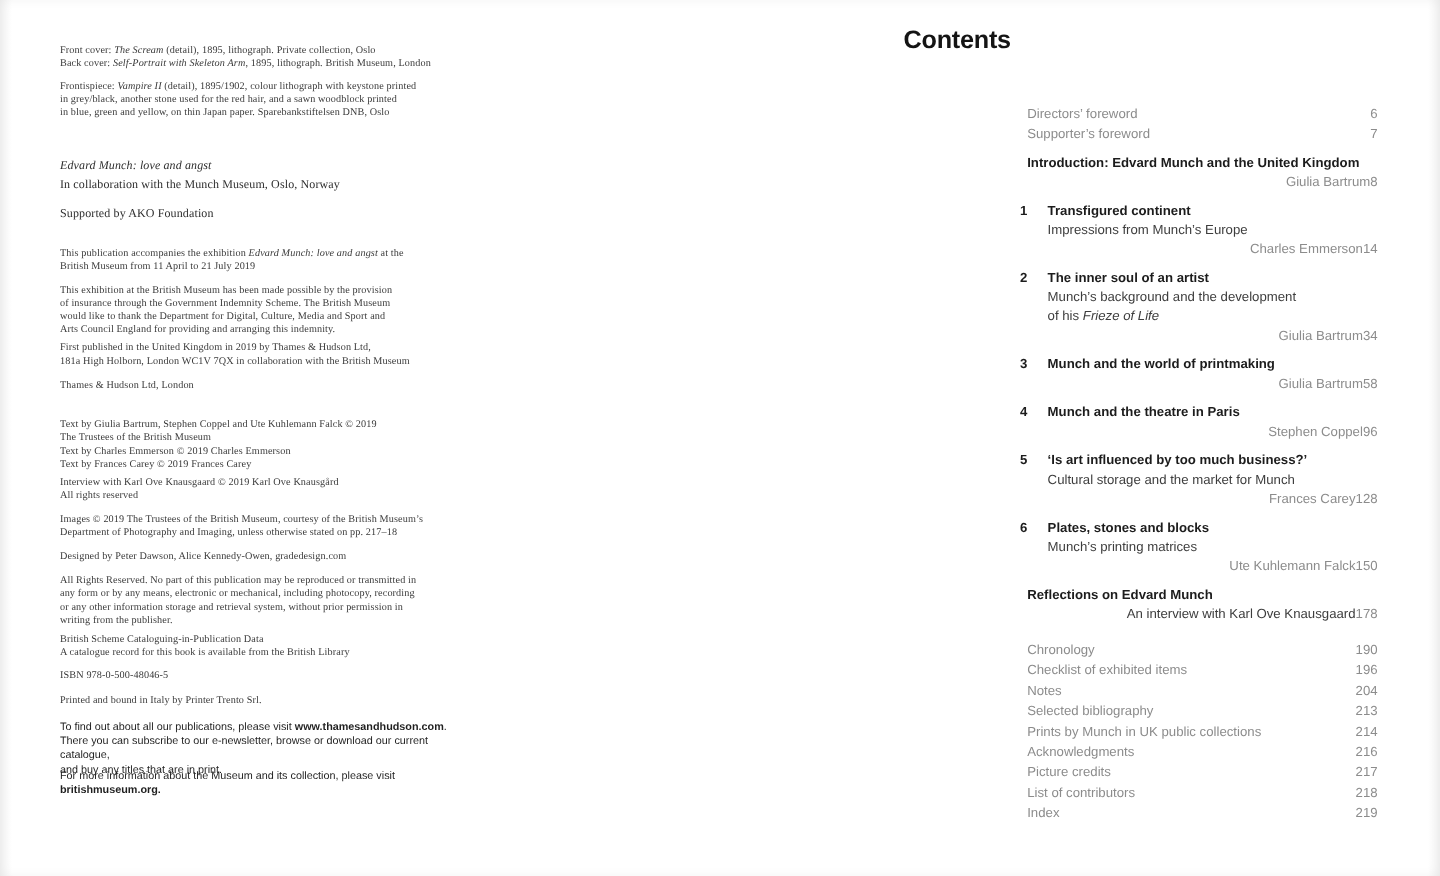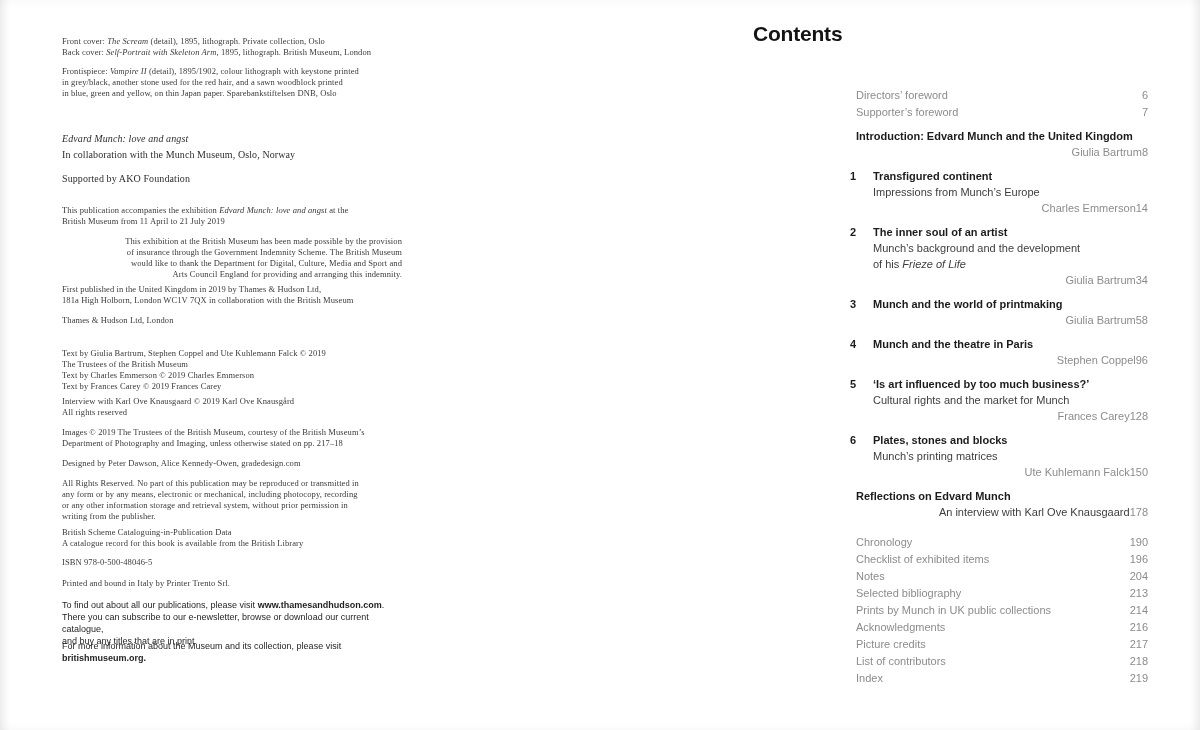--- a/index.html
+++ b/index.html
@@ -18,37 +18,37 @@
   .spread::before{
     content:"";position:absolute;left:0;top:0;bottom:0;width:10px;
     background:linear-gradient(to right, rgba(0,0,0,0.05), rgba(0,0,0,0));
   }
   .spread::after{
     content:"";position:absolute;right:0;top:0;bottom:0;width:10px;
     background:linear-gradient(to left, rgba(0,0,0,0.05), rgba(0,0,0,0));
   }
 
   
-  .left-page{position:absolute;left:12px;top:0;width:600px;height:575px;}
+  .left-page{position:absolute;left:0;top:0;width:600px;height:575px;}
   .block{
     position:absolute;left:50px;width:340px;
     font-family:"Liberation Serif", serif;
     font-size:8.5px;line-height:11px;
     color:#3a3a3a;
     letter-spacing:0.1px;
   }
   .block .i{font-style:italic;}
   .block .b{font-weight:bold;}
   .block.lg{font-size:10px;line-height:16px;color:#2e2e2e;}
   .block.sans{
     font-family:"Liberation Sans", sans-serif;
     font-size:9px;line-height:12px;color:#1f1f1f;letter-spacing:0;
   }
   .b0{top:36px;} .b1{top:66px;} .b2{top:131px;} .b3{top:171px;}
-  .b4{top:205px;} .b5{top:236px;text-align:right;} .b6{top:284px;} .b7{top:315px;}
+  .b4{top:205px;} .b5{top:236px;} .b6{top:284px;} .b7{top:315px;}
   .b8{top:348px;} .b9{top:396px;} .b10{top:427px;} .b11{top:458px;}
   .b12{top:478px;} .b13{top:527px;} .b14{top:557px;} .b15{top:578px;}
   .b16{top:599px;} .b17{top:640px;}
 
   
   .right-page{position:absolute;left:600px;top:0;width:600px;height:568px;}
   .contents-title{
     position:absolute;left:153px;top:22px;margin:0;
     font-size:21px;font-weight:bold;color:#141414;letter-spacing:-0.2px;
   }
@@ -210,21 +210,21 @@
           <div class="num">4</div>
           <div class="t">Munch and the theatre in Paris</div>
           <div class="last">
             <div class="author">Stephen Coppel</div>
             <div class="pg">96</div>
           </div>
         </div>
         <div class="entry chapter">
           <div class="num">5</div>
           <div class="t">‘Is art influenced by too much business?’</div>
-          <div class="sub"><span>Cultural rights and the market for Munch</span></div>
+          <div class="sub"><span>Cultural storage and the market for Munch</span></div>
           <div class="last">
             <div class="author">Frances Carey</div>
             <div class="pg">128</div>
           </div>
         </div>
         <div class="entry chapter">
           <div class="num">6</div>
           <div class="t">Plates, stones and blocks</div>
           <div class="sub"><span>Munch’s printing matrices</span></div>
           <div class="last">

